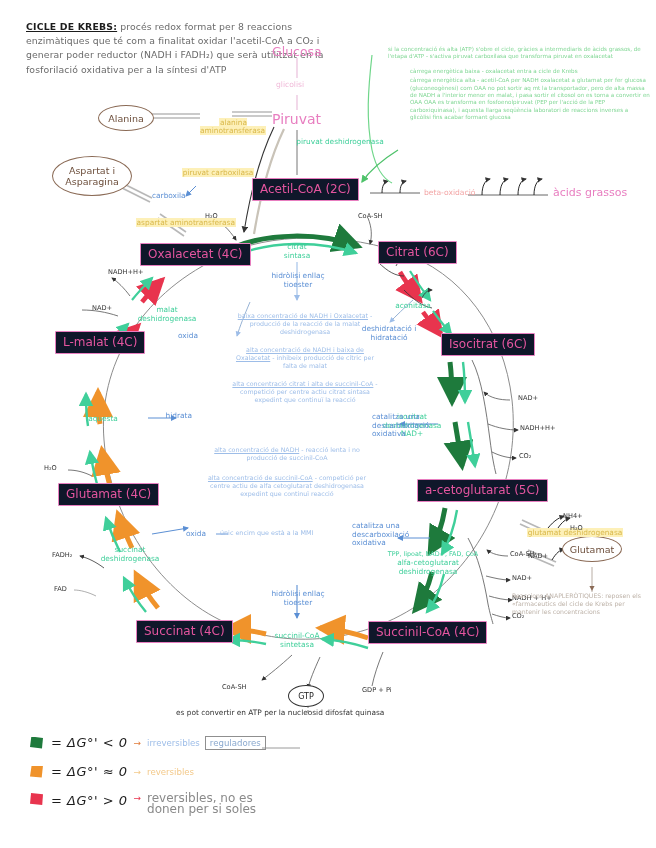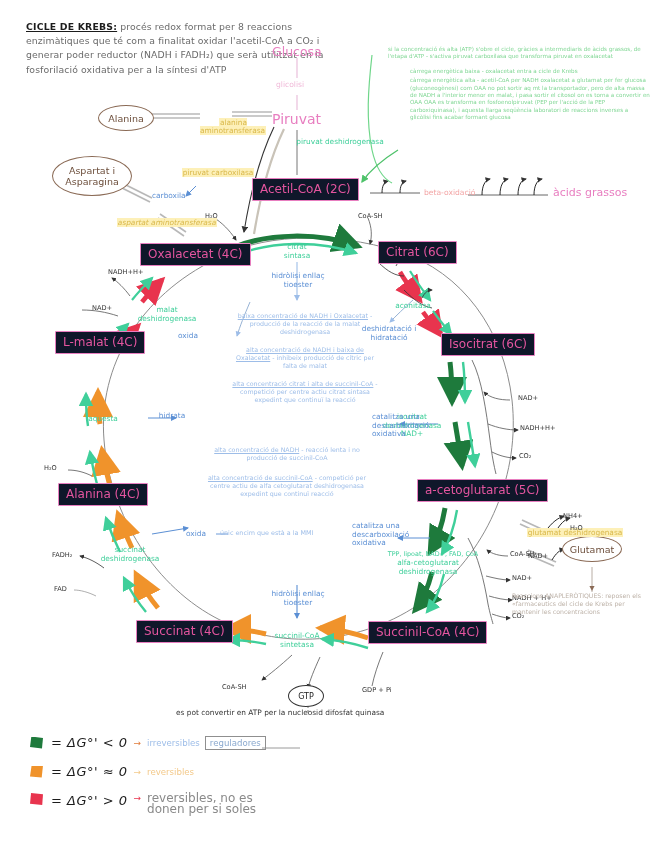--- a/index.html
+++ b/index.html
@@ -219,33 +219,33 @@
 <div class="abs" style="left:276px;top:80px;font-size:7.6px;color:#f0b9d8;">glicolisi</div>
 <div class="abs plain" style="left:272px;top:111px;font-size:14px;">Piruvat</div>
 
 <div class="abs mbox" style="left:252px;top:178px;">Acetil-CoA (2C)</div>
 <div class="abs mbox" style="left:140px;top:243px;">Oxalacetat (4C)</div>
 <div class="abs mbox" style="left:378px;top:241px;">Citrat (6C)</div>
 <div class="abs mbox" style="left:441px;top:333px;">Isocitrat (6C)</div>
 <div class="abs mbox" style="left:417px;top:479px;">a-cetoglutarat (5C)</div>
 <div class="abs mbox" style="left:368px;top:621px;">Succinil-CoA (4C)</div>
 <div class="abs mbox" style="left:136px;top:620px;">Succinat (4C)</div>
-<div class="abs mbox" style="left:58px;top:483px;">Alanina (4C)</div>
+<div class="abs mbox" style="left:58px;top:483px;">Glutamat (4C)</div>
 <div class="abs mbox" style="left:55px;top:331px;">L-malat (4C)</div>
 <div class="abs plain" style="left:553px;top:186px;font-size:11px;">àcids grassos</div>
 
 <div class="abs ell" style="left:98px;top:105px;width:54px;height:24px;">Alanina</div>
 <div class="abs ell" style="left:52px;top:156px;width:72px;height:38px;padding:0 3px;">Aspartat i Asparagina</div>
 <div class="abs ell" style="left:562px;top:536px;width:58px;height:24px;">Glutamat</div>
 <div class="abs ell" style="left:288px;top:685px;width:34px;height:20px;border-color:#333;color:#222;font-size:8px;">GTP</div>
 
 <div class="abs enz" style="left:188px;top:110px;width:90px;color:#d9b84a;">
   <span class="hl">alanina aminotransferasa</span>
 </div>
-<div class="abs enz" style="left:112px;top:210px;width:110px;color:#d9b84a;text-align:center;font-style:italic;">
+<div class="abs enz" style="left:126px;top:210px;width:110px;color:#d9b84a;text-align:right;">
   <span class="hl">aspartat aminotransferasa</span>
 </div>
 <div class="abs enz" style="left:168px;top:160px;width:100px;color:#d9b84a;">
   <span class="hl">piruvat carboxilasa</span>
 </div>
 <div class="abs enz" style="left:285px;top:138px;width:110px;color:#3fcf9a;">piruvat deshidrogenasa</div>
 <div class="abs" style="left:424px;top:188px;font-size:7.6px;color:#f3a6a6;">beta-oxidació</div>
 <div class="abs enz" style="left:520px;top:520px;width:110px;color:#d9b84a;">
   <span class="hl">glutamat deshidrogenasa</span>
 </div>
@@ -275,21 +275,21 @@
 hidratació</div>
 <div class="abs enz c-blue" style="left:372px;top:413px;width:66px;text-align:left;">catalitza una
 descarboxilació
 oxidativa</div>
 <div class="abs enz c-blue" style="left:352px;top:522px;width:68px;text-align:left;">catalitza una
 descarboxilació
 oxidativa</div>
 <div class="abs enz c-blue" style="left:186px;top:530px;width:30px;text-align:left;">oxida</div>
 <div class="abs tiny c-bluel" style="left:220px;top:530px;width:130px;">únic encim que està a la MMI</div>
 <div class="abs enz c-blue" style="left:178px;top:332px;width:34px;text-align:left;">oxida</div>
-<div class="abs enz c-blue" style="left:152px;top:412px;width:40px;text-align:center;">hidrata</div>
+<div class="abs enz c-blue" style="left:152px;top:412px;width:40px;text-align:right;">hidrata</div>
 <div class="abs enz c-blue" style="left:152px;top:192px;width:44px;text-align:left;">carboxila</div>
 
 <div class="abs bluenote" style="left:228px;top:312px;width:154px;">
   <u>baixa concentració de NADH i Oxalacetat</u>
   <span>- producció de la reacció de la malat deshidrogenasa</span>
 </div>
 <div class="abs bluenote" style="left:228px;top:346px;width:154px;">
   <u>alta concentració de NADH i baixa de Oxalacetat</u>
   <span>- inhibeix producció de cítric per falta de malat</span>
 </div>

